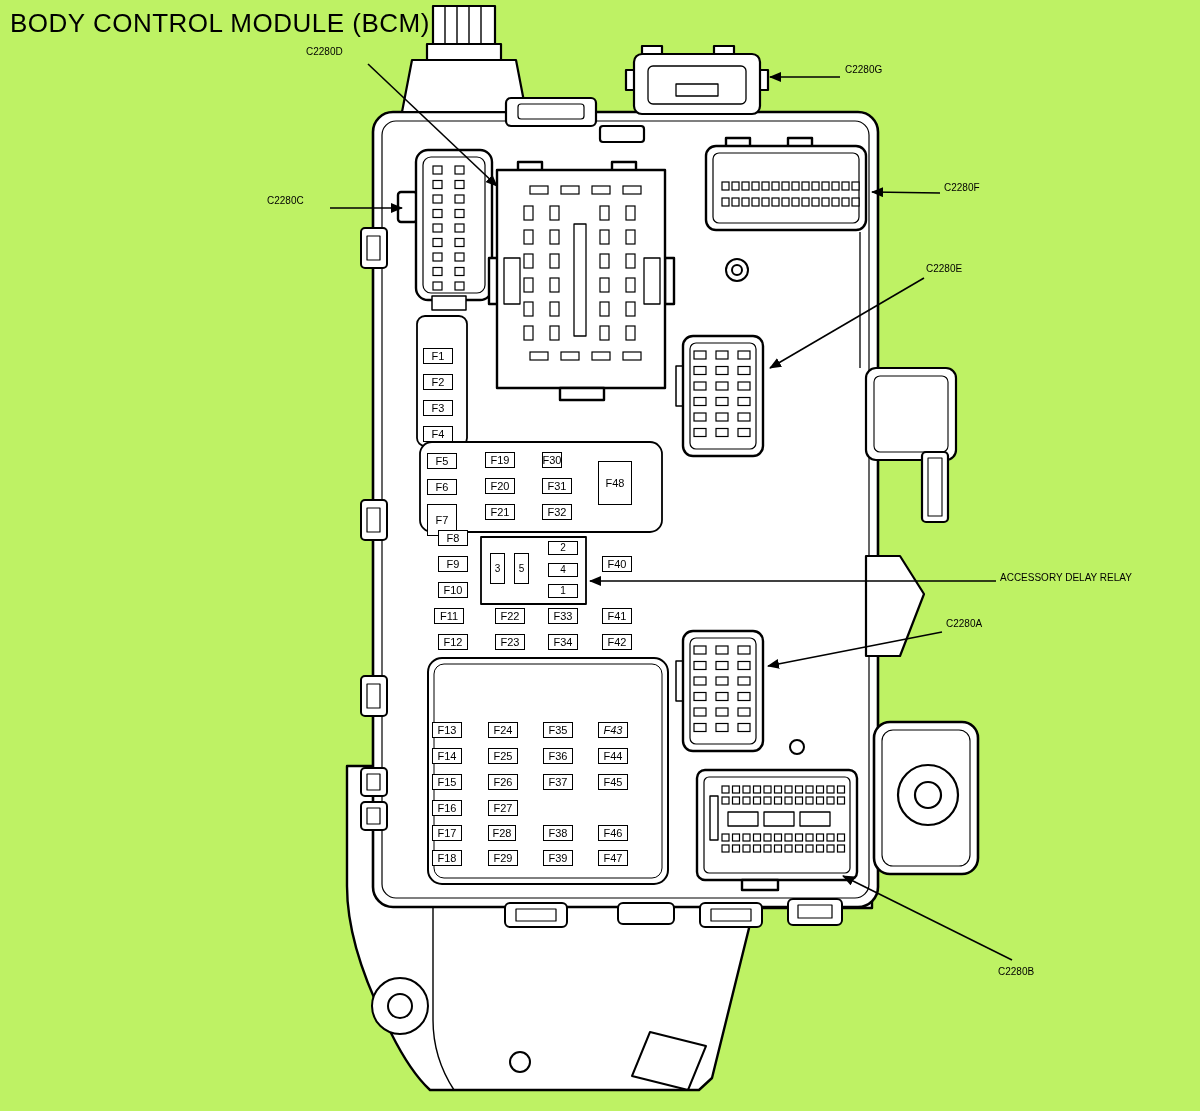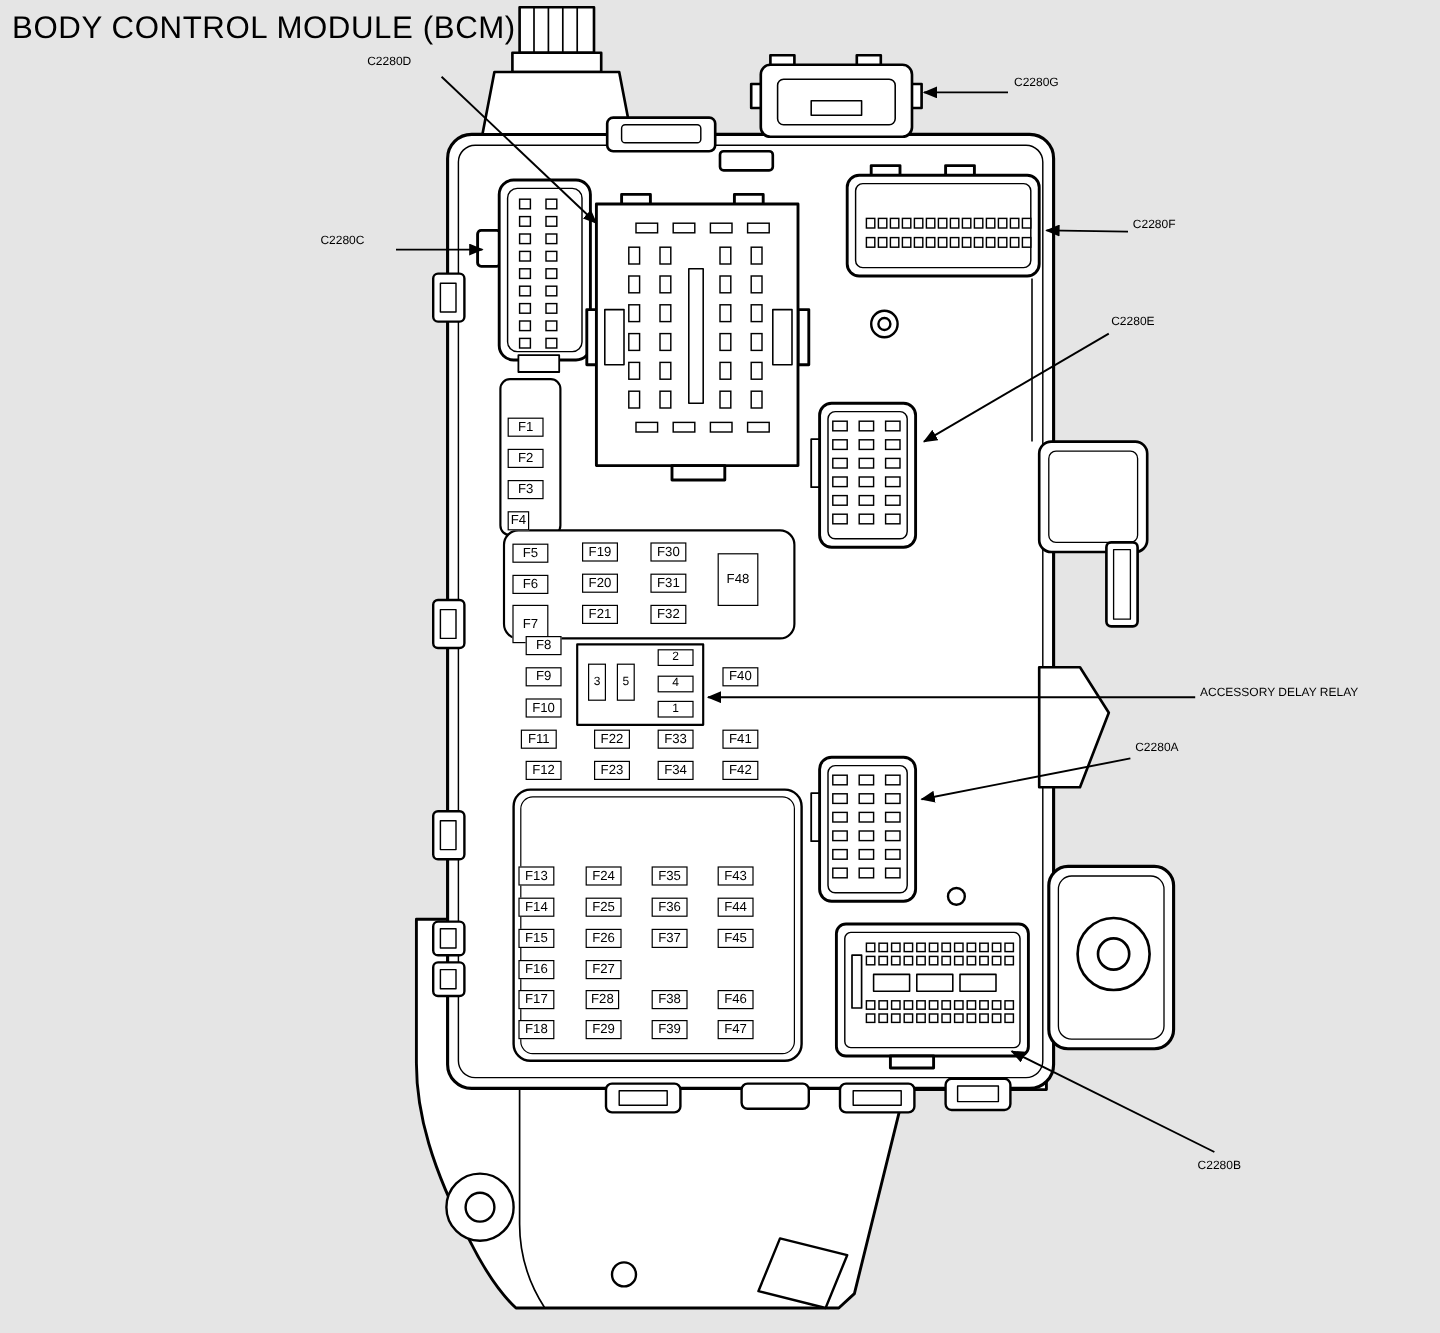--- a/index.html
+++ b/index.html
@@ -1,17 +1,17 @@
 <!DOCTYPE html>
 <html><head>
 <meta charset="utf-8">
 <style>
   html,body{margin:0;padding:0;background:#fff;}
   .canvas{
-    position:relative;width:1200px;height:1111px;background:#e5e5e5;overflow:hidden;
+    position:relative;width:1200px;height:1111px;background:#bef264;overflow:hidden;
     font-family:"Liberation Sans", sans-serif;color:#000;
   }
   .canvas > svg{position:absolute;left:0;top:0;}
   .title{
     position:absolute;left:10px;top:8px;font-size:26px;letter-spacing:.5px;
     white-space:nowrap;
   }
   .callout-label{
     position:absolute;font-size:10px;white-space:nowrap;
   }
@@ -357,28 +357,28 @@
       <div class="callout-label" style="left: 944px; top: 182px;">C2280F</div>
       <div class="callout-label" style="left: 926px; top: 263px;">C2280E</div>
       <div class="callout-label" style="left: 1000px; top: 572px;">ACCESSORY DELAY RELAY</div>
       <div class="callout-label" style="left: 946px; top: 618px;">C2280A</div>
       <div class="callout-label" style="left: 998px; top: 966px;">C2280B</div>
     </div>
   <div id="fuse-layer">
       <div class="fuse" style="left: 423px; top: 348px; width: 30px; height: 16px;">F1</div>
       <div class="fuse" style="left: 423px; top: 374px; width: 30px; height: 16px;">F2</div>
       <div class="fuse" style="left: 423px; top: 400px; width: 30px; height: 16px;">F3</div>
-      <div class="fuse" style="left: 423px; top: 426px; width: 18px; height: 16px;">F4</div>
+      <div class="fuse" style="left: 423px; top: 426px; width: 30px; height: 16px;">F4</div>
       <div class="fuse" style="left: 427px; top: 453px; width: 30px; height: 16px;">F5</div>
       <div class="fuse" style="left: 427px; top: 479px; width: 30px; height: 16px;">F6</div>
       <div class="fuse" style="left: 427px; top: 504px; width: 30px; height: 32px;">F7</div>
       <div class="fuse" style="left: 485px; top: 452px; width: 30px; height: 16px;">F19</div>
       <div class="fuse" style="left: 485px; top: 478px; width: 30px; height: 16px;">F20</div>
       <div class="fuse" style="left: 485px; top: 504px; width: 30px; height: 16px;">F21</div>
-      <div class="fuse" style="left: 542px; top: 452px; width: 30px; height: 16px;">F30</div>
+      <div class="fuse" style="left: 542px; top: 452px; width: 20px; height: 16px;">F30</div>
       <div class="fuse" style="left: 542px; top: 478px; width: 30px; height: 16px;">F31</div>
       <div class="fuse" style="left: 542px; top: 504px; width: 30px; height: 16px;">F32</div>
       <div class="fuse" style="left: 598px; top: 461px; width: 34px; height: 44px;">F48</div>
       <div class="fuse" style="left: 438px; top: 530px; width: 30px; height: 16px;">F8</div>
       <div class="fuse" style="left: 438px; top: 556px; width: 30px; height: 16px;">F9</div>
       <div class="fuse" style="left: 438px; top: 582px; width: 30px; height: 16px;">F10</div>
       <div class="fuse" style="left: 434px; top: 608px; width: 30px; height: 16px;">F11</div>
       <div class="fuse" style="left: 438px; top: 634px; width: 30px; height: 16px;">F12</div>
       <div class="fuse" style="left: 495px; top: 608px; width: 30px; height: 16px;">F22</div>
       <div class="fuse" style="left: 495px; top: 634px; width: 30px; height: 16px;">F23</div>
@@ -397,21 +397,21 @@
       <div class="fuse" style="left: 488px; top: 748px; width: 30px; height: 16px;">F25</div>
       <div class="fuse" style="left: 488px; top: 774px; width: 30px; height: 16px;">F26</div>
       <div class="fuse" style="left: 488px; top: 800px; width: 30px; height: 16px;">F27</div>
       <div class="fuse" style="left: 488px; top: 825px; width: 28px; height: 16px;">F28</div>
       <div class="fuse" style="left: 488px; top: 850px; width: 30px; height: 16px;">F29</div>
       <div class="fuse" style="left: 543px; top: 722px; width: 30px; height: 16px;">F35</div>
       <div class="fuse" style="left: 543px; top: 748px; width: 30px; height: 16px;">F36</div>
       <div class="fuse" style="left: 543px; top: 774px; width: 30px; height: 16px;">F37</div>
       <div class="fuse" style="left: 543px; top: 825px; width: 30px; height: 16px;">F38</div>
       <div class="fuse" style="left: 543px; top: 850px; width: 30px; height: 16px;">F39</div>
-      <div class="fuse" style="left: 598px; top: 722px; width: 30px; height: 16px;">F43</div>
+      <div class="fuse" style="left: 598px; top: 722px; width: 30px; height: 16px; font-style: italic;">F43</div>
       <div class="fuse" style="left: 598px; top: 748px; width: 30px; height: 16px;">F44</div>
       <div class="fuse" style="left: 598px; top: 774px; width: 30px; height: 16px;">F45</div>
       <div class="fuse" style="left: 598px; top: 825px; width: 30px; height: 16px;">F46</div>
       <div class="fuse" style="left: 598px; top: 850px; width: 30px; height: 16px;">F47</div>
     </div>
   <div id="relay-layer">
       <div class="fuse relay-pin" style="left: 490px; top: 553px; width: 15px; height: 31px;">3</div>
       <div class="fuse relay-pin" style="left: 514px; top: 553px; width: 15px; height: 31px;">5</div>
       <div class="fuse relay-pin" style="left: 548px; top: 541px; width: 30px; height: 14px;">2</div>
       <div class="fuse relay-pin" style="left: 548px; top: 563px; width: 30px; height: 14px;">4</div>

